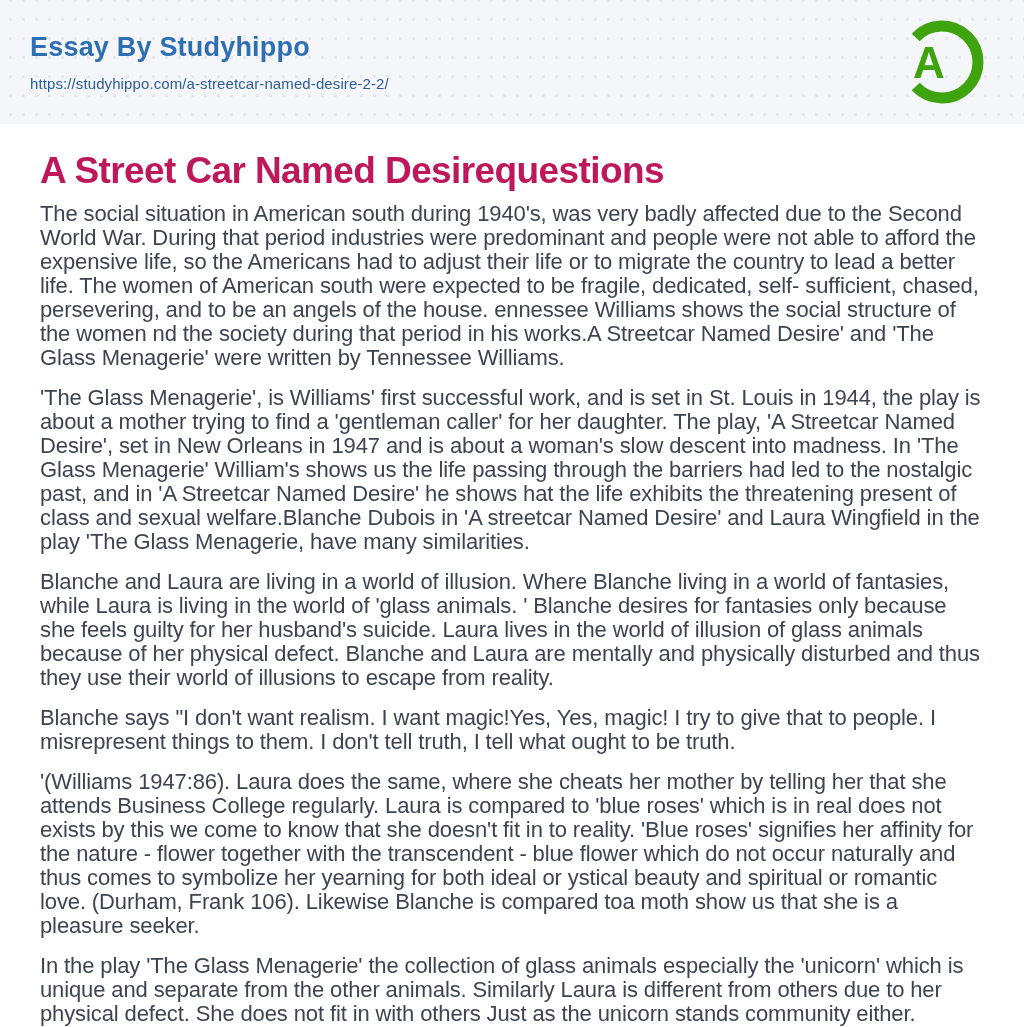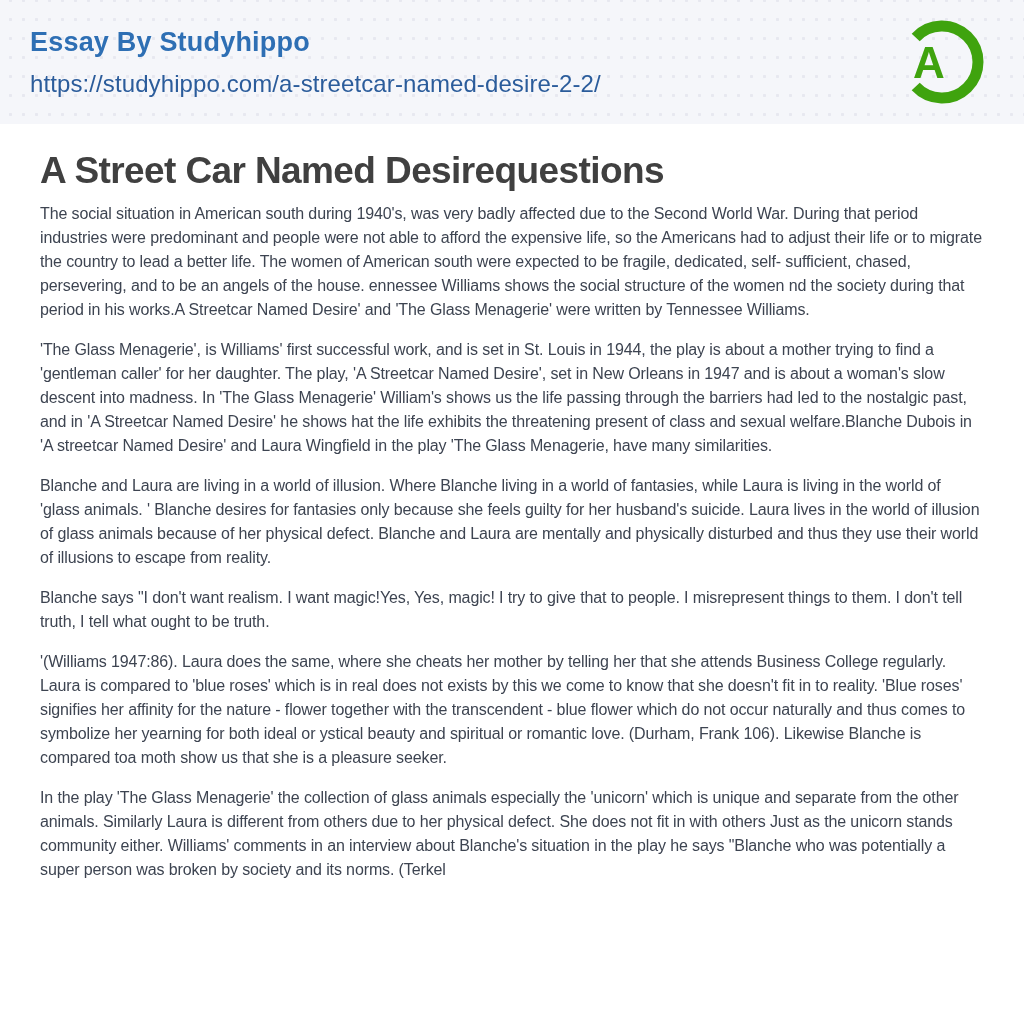--- a/index.html
+++ b/index.html
@@ -28,21 +28,21 @@
   .header-text h2 {
     color: #2e6fb4;
     font-size: 27px;
     font-weight: 700;
     letter-spacing: 0.2px;
     margin-bottom: 12px;
   }
 
   .header-text a {
     color: #2b5c9b;
-    font-size: 24px;
+    font-size: 15px;
     font-weight: 500;
     text-decoration: none;
     letter-spacing: 0.1px;
   }
 
   .logo-box {
     width: 86px;
     height: 86px;
     flex: 0 0 auto;
   }
@@ -52,25 +52,25 @@
     padding: 0 40px;
   }
 
   h1.essay-title {
     margin-top: 25px;
     margin-bottom: 9px;
     font-size: 37px;
     line-height: 1.2;
     font-weight: 800;
     letter-spacing: -0.6px;
-    color: #404040;
+    color: #be185d;
   }
 
   .essay-body p {
-    font-size: 16px;
+    font-size: 22px;
     line-height: 24px;
     letter-spacing: -0.12px;
     color: #3d4451;
     margin-bottom: 16px;
   }
 </style>
 </head>
 <body>
 
 <header class="page-header">

